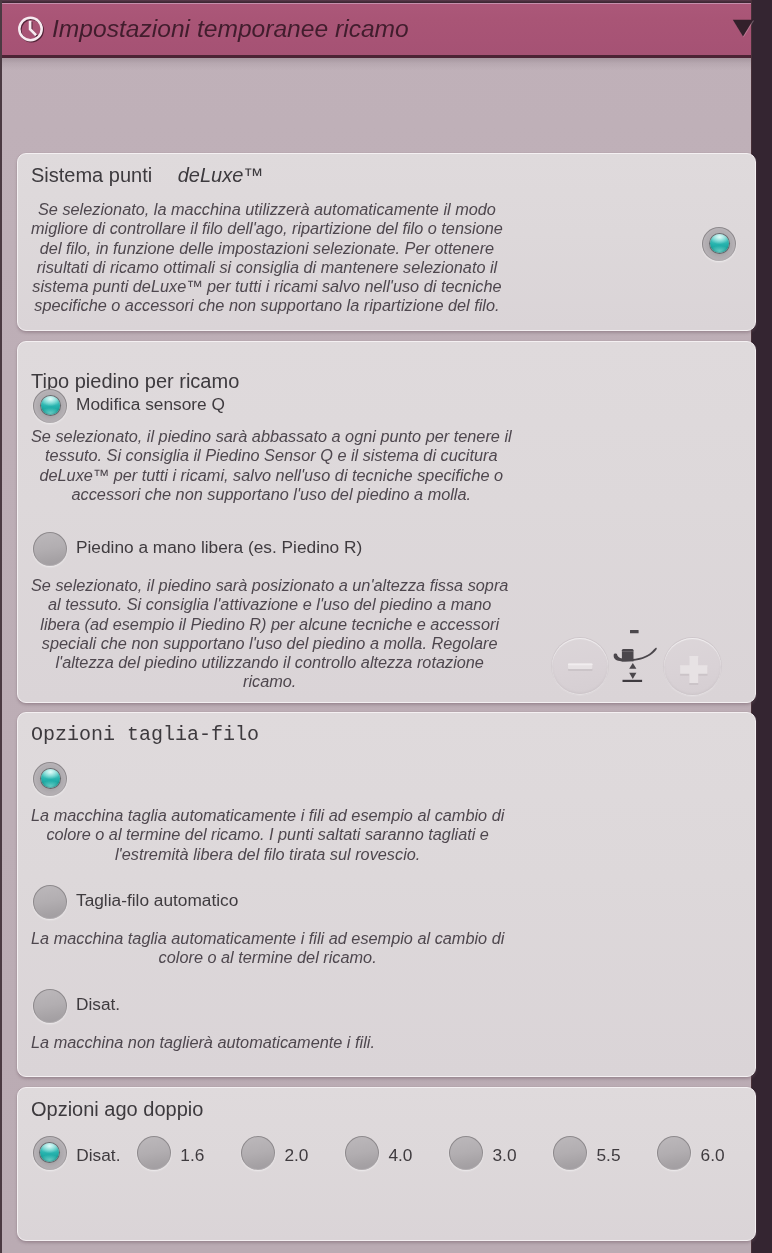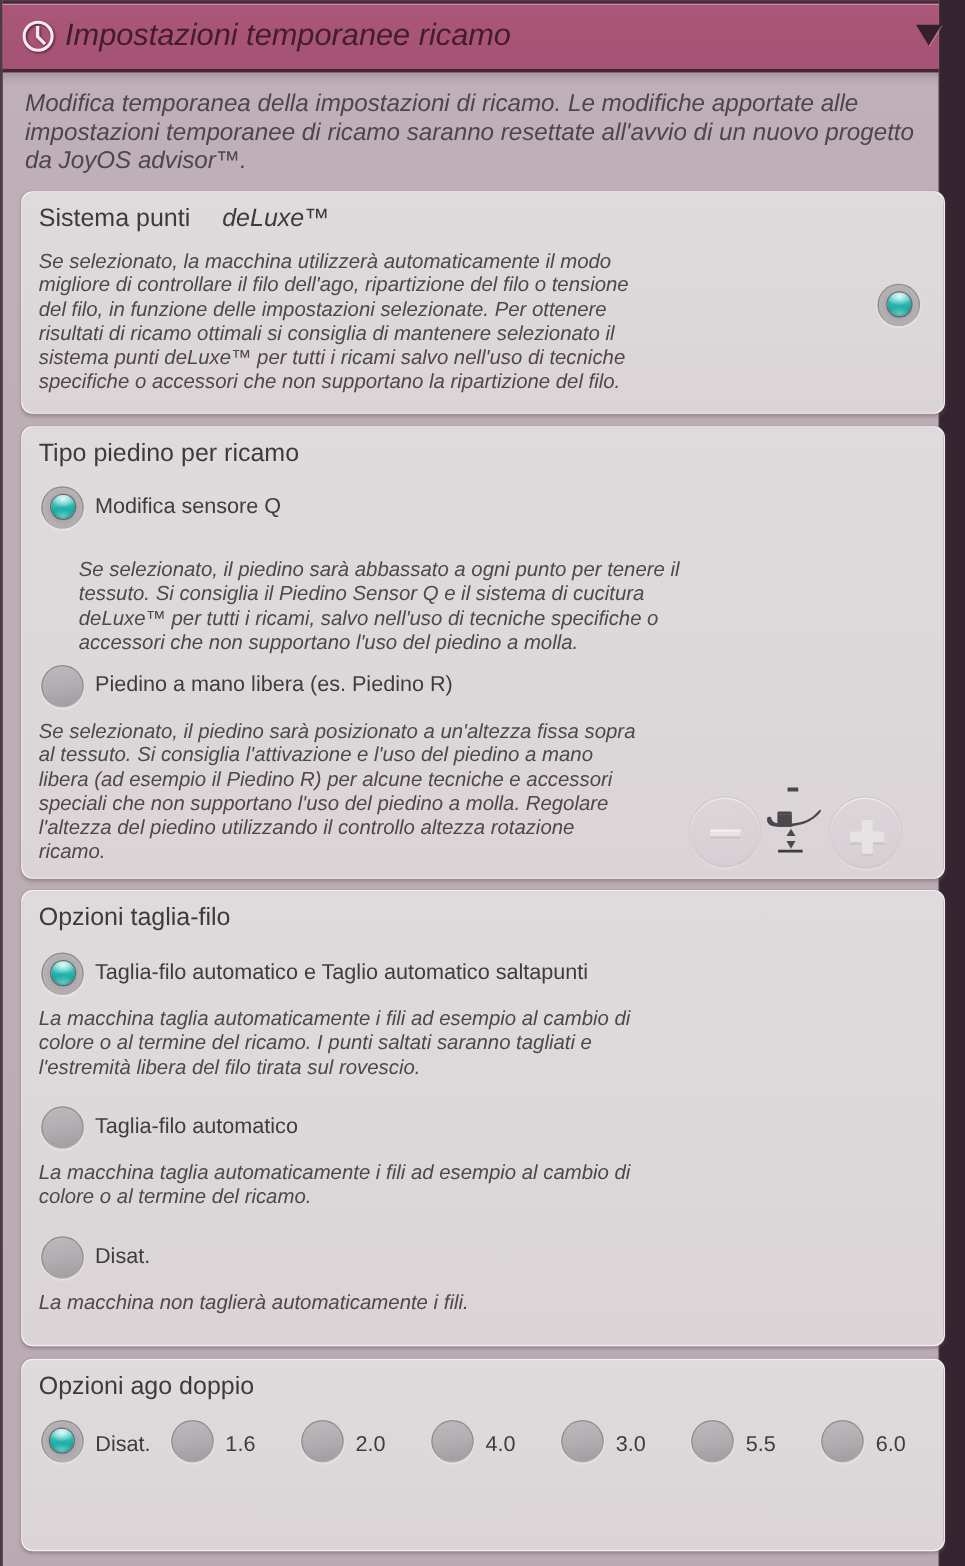--- a/index.html
+++ b/index.html
@@ -39,21 +39,21 @@
   .card{position:absolute;left:15px;width:739px;box-sizing:border-box;
         background:linear-gradient(180deg,#dfdadc 0%,#ddd8da 45%,#dad4d7 100%);
         border-radius:9px;
         border:1px solid #f4f0f2;
         box-shadow:0 2px 3px rgba(112,92,103,.40), 0 0 1px rgba(120,100,112,.35);}
 
   .card-title{position:absolute;left:13px;font-size:20px;color:#3d3a3e;white-space:nowrap;}
   .card-title i{font-style:italic;margin-left:20px;}
 
   .desc{position:absolute;left:13px;font-style:italic;font-size:16.3px;
-        line-height:19.3px;color:#4e474e;white-space:pre-line;}
+        line-height:19.3px;color:#4e474e;white-space:pre-line;text-align:center;}
 
   
   .radio{position:absolute;width:34px;height:34px;border-radius:50%;}
   .radio .ring{position:absolute;inset:0;border-radius:50%;
       background:linear-gradient(170deg,#8e8a8d 0%,#8a8689 50%,#b9b5b8 100%);
       box-shadow:0 1px 2px rgba(255,255,255,.55);}
   .radio .face{position:absolute;left:1px;top:1px;width:32px;height:32px;border-radius:50%;
       background:linear-gradient(170deg,#bcb8bb 0%,#b2aeb1 48%,#a6a2a5 80%,#a09ca0 100%);}
   .radio.on .face{left:1px;top:1px;width:32px;height:32px;border-radius:50%;
       background:
@@ -97,50 +97,47 @@
     </svg>
     <span class="tb-title">Impostazioni temporanee ricamo</span>
     <svg class="tb-arrow" viewBox="0 0 23 19">
       <path d="M1.6 1.6 L22.1 1.6 L11.6 18.3 Z" fill="#f0d8e2" opacity=".30"></path>
       <path d="M0.8 0.8 L21.3 0.8 L11.0 17.5 Z" fill="#33202b"></path>
     </svg>
   </div>
 
   <div class="under-shadow"></div>
 
-  <div class="intro" style="white-space:pre-line">Modifica temporanea della impostazioni di ricamo. Le modifiche apportate alle
-impostazioni temporanee di ricamo saranno resettate all'avvio di un nuovo progetto
-da JoyOS advisor™.</div>
 
   <div class="card" style="top:153px;height:178px;">
     <div class="card-title" style="top:10px;">
       <span>Sistema punti </span><i>deLuxe™</i>
     </div>
     <div class="desc" style="top:46px;">Se selezionato, la macchina utilizzerà automaticamente il modo
 migliore di controllare il filo dell'ago, ripartizione del filo o tensione
 del filo, in funzione delle impostazioni selezionate. Per ottenere
 risultati di ricamo ottimali si consiglia di mantenere selezionato il
 sistema punti deLuxe™ per tutti i ricami salvo nell'uso di tecniche
 specifiche o accessori che non supportano la ripartizione del filo.</div>
     <div class="radio on" style="left:684px;top:73px;">
       <div class="ring"></div>
       <div class="face"></div>
       <div class="dot"></div>
     </div>
   </div>
 
   <div class="card" style="top:341px;height:362px;">
-    <div class="card-title" style="top:10px;">Tipo piedino per ricamo</div>
+    <div class="card-title" style="top:28px;">Tipo piedino per ricamo</div>
     <div class="radio on" style="left:15px;top:47px;">
       <div class="ring"></div>
       <div class="face"></div>
       <div class="dot"></div>
     </div>
     <div class="opt-label" style="left:58px;top:52px;">Modifica sensore Q</div>
-    <div class="desc" style="top:105px;margin-left:32px;">Se selezionato, il piedino sarà abbassato a ogni punto per tenere il
+    <div class="desc" style="top:85px;">Se selezionato, il piedino sarà abbassato a ogni punto per tenere il
 tessuto. Si consiglia il Piedino Sensor Q e il sistema di cucitura
 deLuxe™ per tutti i ricami, salvo nell'uso di tecniche specifiche o
 accessori che non supportano l'uso del piedino a molla.</div>
     <div class="radio" style="left:15px;top:190px;">
       <div class="ring"></div>
       <div class="face"></div>
 
     </div>
     <div class="opt-label" style="left:58px;top:195px;">Piedino a mano libera (es. Piedino R)</div>
     <div class="desc" style="top:234px;">Se selezionato, il piedino sarà posizionato a un'altezza fissa sopra
@@ -178,27 +175,26 @@
     </svg>
     <div class="stepbtn" style="left:646px;top:296px;width:57px;height:57px;">
       <svg viewBox="0 0 56 56" width="56" height="56">
         <path d="M25.3 19.5 h9 v9.2 h9.2 v9 h-9.2 v9.2 h-9 v-9.2 h-9.2 v-9 h9.2 z" fill="#cbc4c8"></path>
         <path d="M25.3 18 h9 v9.2 h9.2 v8.6 h-9.2 v9.2 h-9 v-9.2 h-9.2 v-8.6 h9.2 z" fill="#e7e2e4"></path>
       </svg>
     </div>
   </div>
 
   <div class="card" style="top:712px;height:365px;">
-    <div class="card-title" style="top:10px;">Opzioni taglia-filo</div>
+    <div class="card-title" style="top:10px;font-family:Liberation Mono, monospace;">Opzioni taglia-filo</div>
     <div class="radio on" style="left:15px;top:49px;">
       <div class="ring"></div>
       <div class="face"></div>
       <div class="dot"></div>
     </div>
-    <div class="opt-label" style="left:58px;top:54px;">Taglia-filo automatico e Taglio automatico saltapunti</div>
     <div class="desc" style="top:93px;">La macchina taglia automaticamente i fili ad esempio al cambio di
 colore o al termine del ricamo. I punti saltati saranno tagliati e
 l'estremità libera del filo tirata sul rovescio.</div>
     <div class="radio" style="left:15px;top:172px;">
       <div class="ring"></div>
       <div class="face"></div>
 
     </div>
     <div class="opt-label" style="left:58px;top:177px;">Taglia-filo automatico</div>
     <div class="desc" style="top:216px;">La macchina taglia automaticamente i fili ad esempio al cambio di

